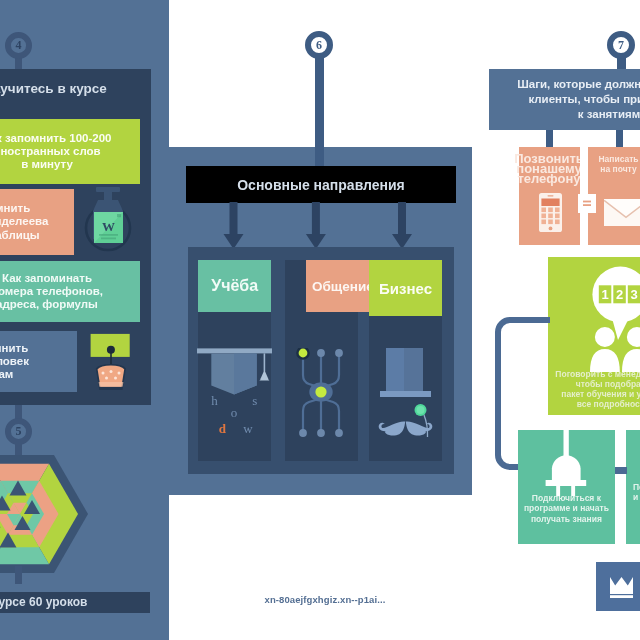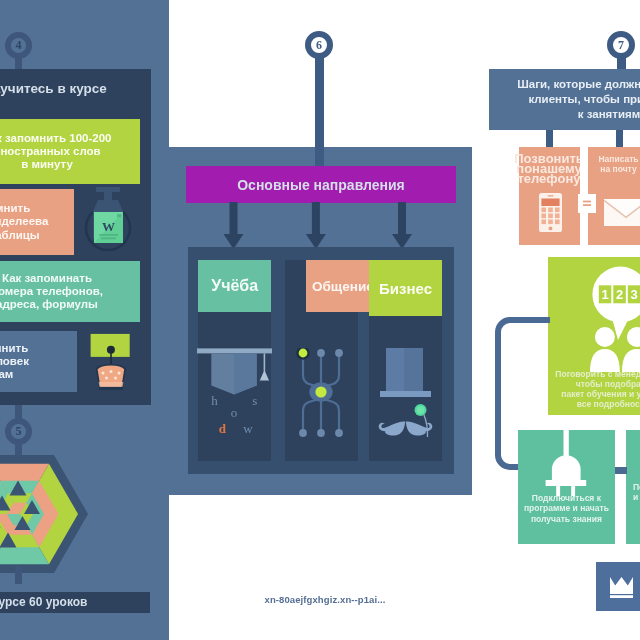--- a/index.html
+++ b/index.html
@@ -129,21 +129,21 @@
   <div class="abs" style="left:-66px;top:591.8px;width:215.6px;height:21.3px;background:#2e425d;"></div>
   <div class="ctr" style="left:-62px;top:591.8px;width:192px;height:21.3px;">
     <span style="color:#d5dfea;font-size:12px;font-weight:bold;">В курсе 60 уроков</span>
   </div>
 
   <div class="stem" style="left:314.5px;top:54px;width:9px;height:113px;background:#3e5c83;"></div>
   <div class="marker" style="left:305px;top:31px;width:28px;height:28px;background:#ffffff;border:6px solid #3e5c83;color:#3e5c83;font-size:12px;">
     <span>6</span>
   </div>
 
-  <div class="ctr" style="left:186px;top:166px;width:270px;height:37px;background:#a21caf;">
+  <div class="ctr" style="left:186px;top:166px;width:270px;height:37px;background:#000000;">
     <span style="color:#d5dfea;font-size:14px;font-weight:bold;">Основные направления</span>
   </div>
 
   <svg class="abs" width="260" height="50" viewBox="0 0 260 50" style="left:180px;top:202px;">
     <g fill="#2d4362">
       <rect x="49.5" y="0" width="8" height="34"></rect>
         <polygon points="43.5,32 63.5,32 53.5,47"></polygon>
       <rect x="131.9" y="0" width="8" height="34"></rect>
         <polygon points="125.9,32 145.9,32 135.9,47"></polygon>
       <rect x="218" y="0" width="8" height="34"></rect>

